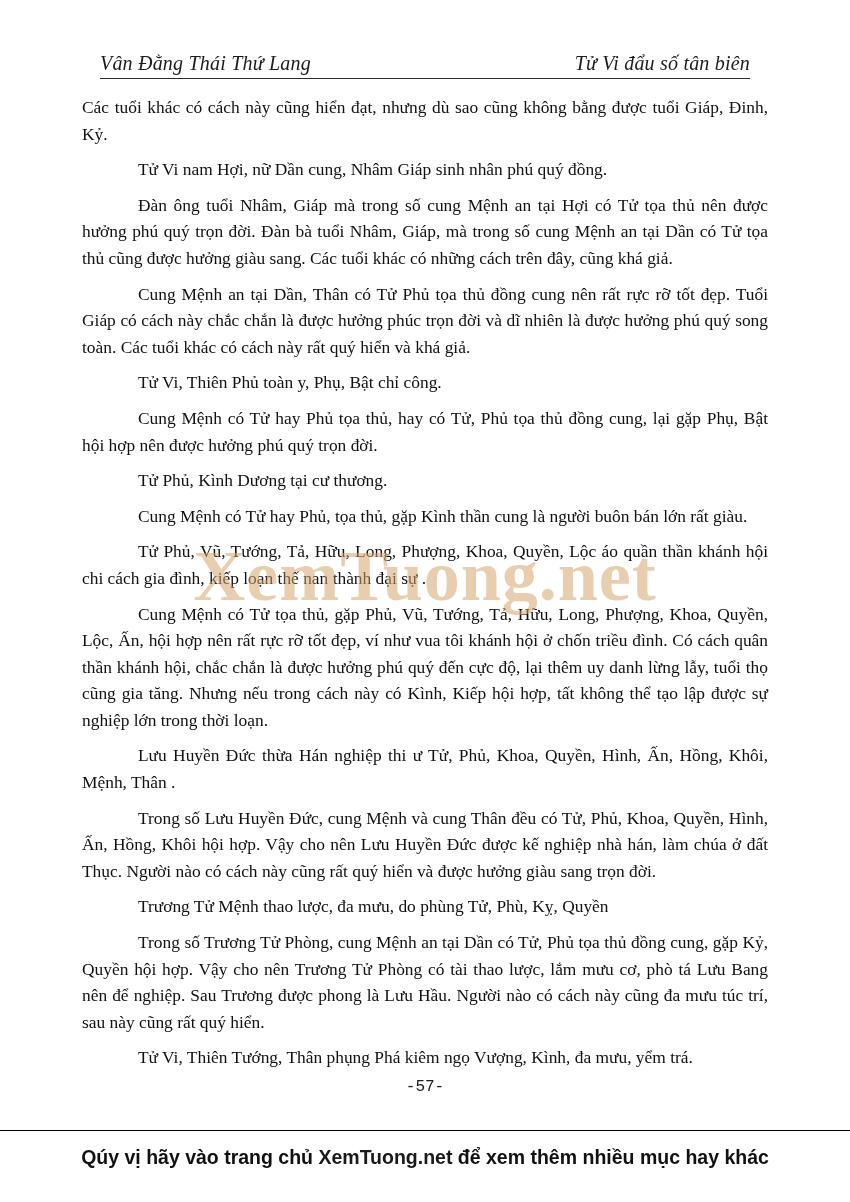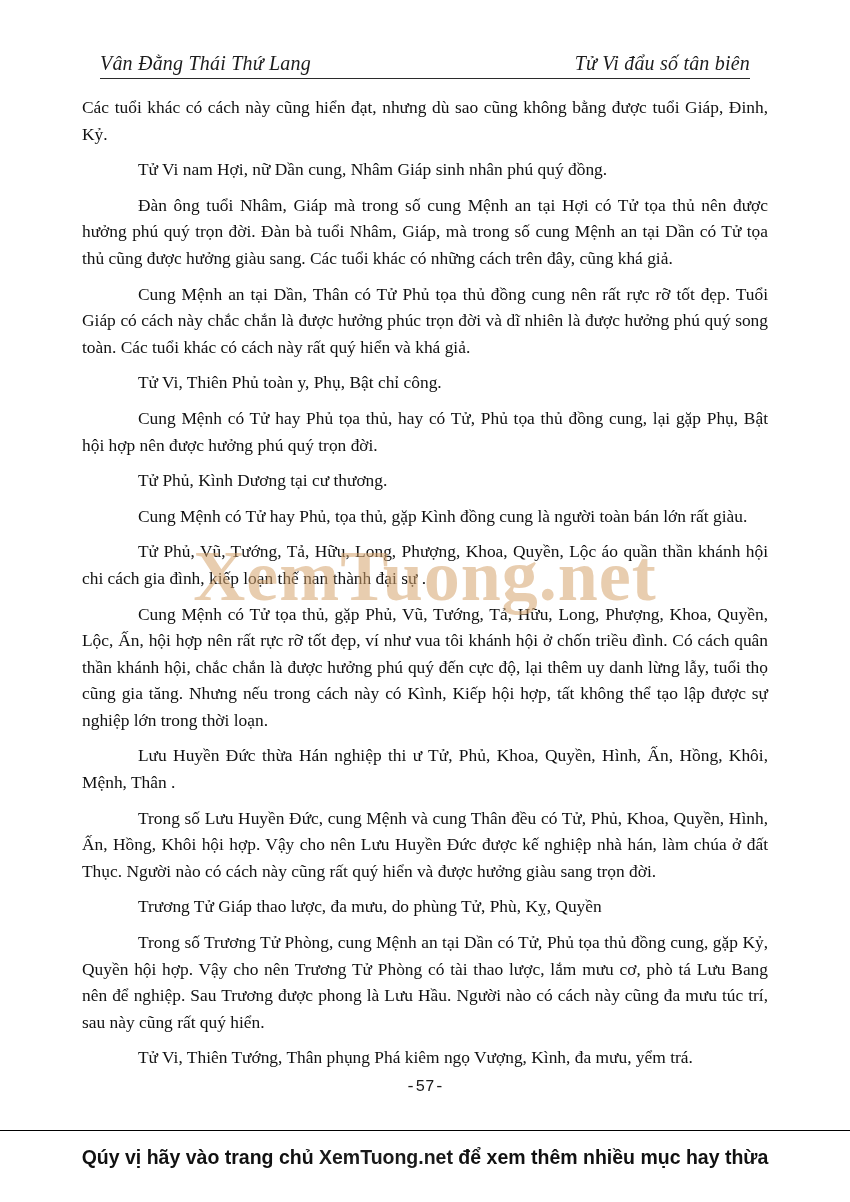--- a/index.html
+++ b/index.html
@@ -143,32 +143,32 @@
   <div class="head-rule"></div>
 
   <div class="content">
     <p>Các tuổi khác có cách này cũng hiển đạt, nhưng dù sao cũng không bằng được tuổi Giáp, Đinh, Kỷ.</p>
     <p class="ind">Tử Vi nam Hợi, nữ Dần cung, Nhâm Giáp sinh nhân phú quý đồng.</p>
     <p class="ind">Đàn ông tuổi Nhâm, Giáp mà trong số cung Mệnh an tại Hợi có Tử tọa thủ nên được hưởng phú quý trọn đời. Đàn bà tuổi Nhâm, Giáp, mà trong số cung Mệnh an tại Dần có Tử tọa thủ cũng được hưởng giàu sang. Các tuổi khác có những cách trên đây, cũng khá giả.</p>
     <p class="ind">Cung Mệnh an tại Dần, Thân có Tử Phủ tọa thủ đồng cung nên rất rực rỡ tốt đẹp. Tuổi Giáp có cách này chắc chắn là được hưởng phúc trọn đời và dĩ nhiên là được hưởng phú quý song toàn. Các tuổi khác có cách này rất quý hiển và khá giả.</p>
     <p class="ind">Tử Vi, Thiên Phủ toàn y, Phụ, Bật chỉ công.</p>
     <p class="ind">Cung Mệnh có Tử hay Phủ tọa thủ, hay có Tử, Phủ tọa thủ đồng cung, lại gặp Phụ, Bật hội hợp nên được hưởng phú quý trọn đời.</p>
     <p class="ind">Tử Phủ, Kình Dương tại cư thương.</p>
-    <p class="ind">Cung Mệnh có Tử hay Phủ, tọa thủ, gặp Kình đồng cung là người toàn bán lớn rất giàu.</p>
+    <p class="ind">Cung Mệnh có Tử hay Phủ, tọa thủ, gặp Kình thần cung là người buôn bán lớn rất giàu.</p>
     <p class="ind">Tử Phủ, Vũ, Tướng, Tả, Hữu, Long, Phượng, Khoa, Quyền, Lộc áo quần thần khánh hội chi cách gia đình, kiếp loạn thế nan thành đại sự .</p>
     <p class="ind">Cung Mệnh có Tử tọa thủ, gặp Phủ, Vũ, Tướng, Tả, Hữu, Long, Phượng, Khoa, Quyền, Lộc, Ấn, hội hợp nên rất rực rỡ tốt đẹp, ví như vua tôi khánh hội ở chốn triều đình. Có cách quân thần khánh hội, chắc chắn là được hưởng phú quý đến cực độ, lại thêm uy danh lừng lẫy, tuổi thọ cũng gia tăng. Nhưng nếu trong cách này có Kình, Kiếp hội hợp, tất không thể tạo lập được sự nghiệp lớn trong thời loạn.</p>
     <p class="ind">Lưu Huyền Đức thừa Hán nghiệp thi ư Tử, Phủ, Khoa, Quyền, Hình, Ấn, Hồng, Khôi, Mệnh, Thân .</p>
     <p class="ind">Trong số Lưu Huyền Đức, cung Mệnh và cung Thân đều có Tử, Phủ, Khoa, Quyền, Hình, Ấn, Hồng, Khôi hội hợp. Vậy cho nên Lưu Huyền Đức được kế nghiệp nhà hán, làm chúa ở đất Thục. Người nào có cách này cũng rất quý hiển và được hưởng giàu sang trọn đời.</p>
-    <p class="ind">Trương Tử Giáp thao lược, đa mưu, do phùng Tử, Phù, Kỵ, Quyền</p>
+    <p class="ind">Trương Tử Mệnh thao lược, đa mưu, do phùng Tử, Phù, Kỵ, Quyền</p>
     <p class="ind">Trong số Trương Tử Phòng, cung Mệnh an tại Dần có Tử, Phủ tọa thủ đồng cung, gặp Kỷ, Quyền hội hợp. Vậy cho nên Trương Tử Phòng có tài thao lược, lắm mưu cơ, phò tá Lưu Bang nên để nghiệp. Sau Trương được phong là Lưu Hầu. Người nào có cách này cũng đa mưu túc trí, sau này cũng rất quý hiển.</p>
     <p class="ind">Tử Vi, Thiên Tướng, Thân phụng Phá kiêm ngọ Vượng, Kình, đa mưu, yểm trá.</p>
   </div>
 
   <div class="watermark">XemTuong.net</div>
 
   <div class="folio">-57-</div>
 
   <div class="footer-rule"></div>
   <div class="footer-banner">
-    <span>Qúy vị hãy vào trang chủ </span><span class="brand">XemTuong.net</span><span class="tail"> để xem thêm nhiều mục hay thừa</span>
+    <span>Qúy vị hãy vào trang chủ </span><span class="brand">XemTuong.net</span><span class="tail"> để xem thêm nhiều mục hay khác</span>
   </div>
 
 </div>
 
 </body></html>

